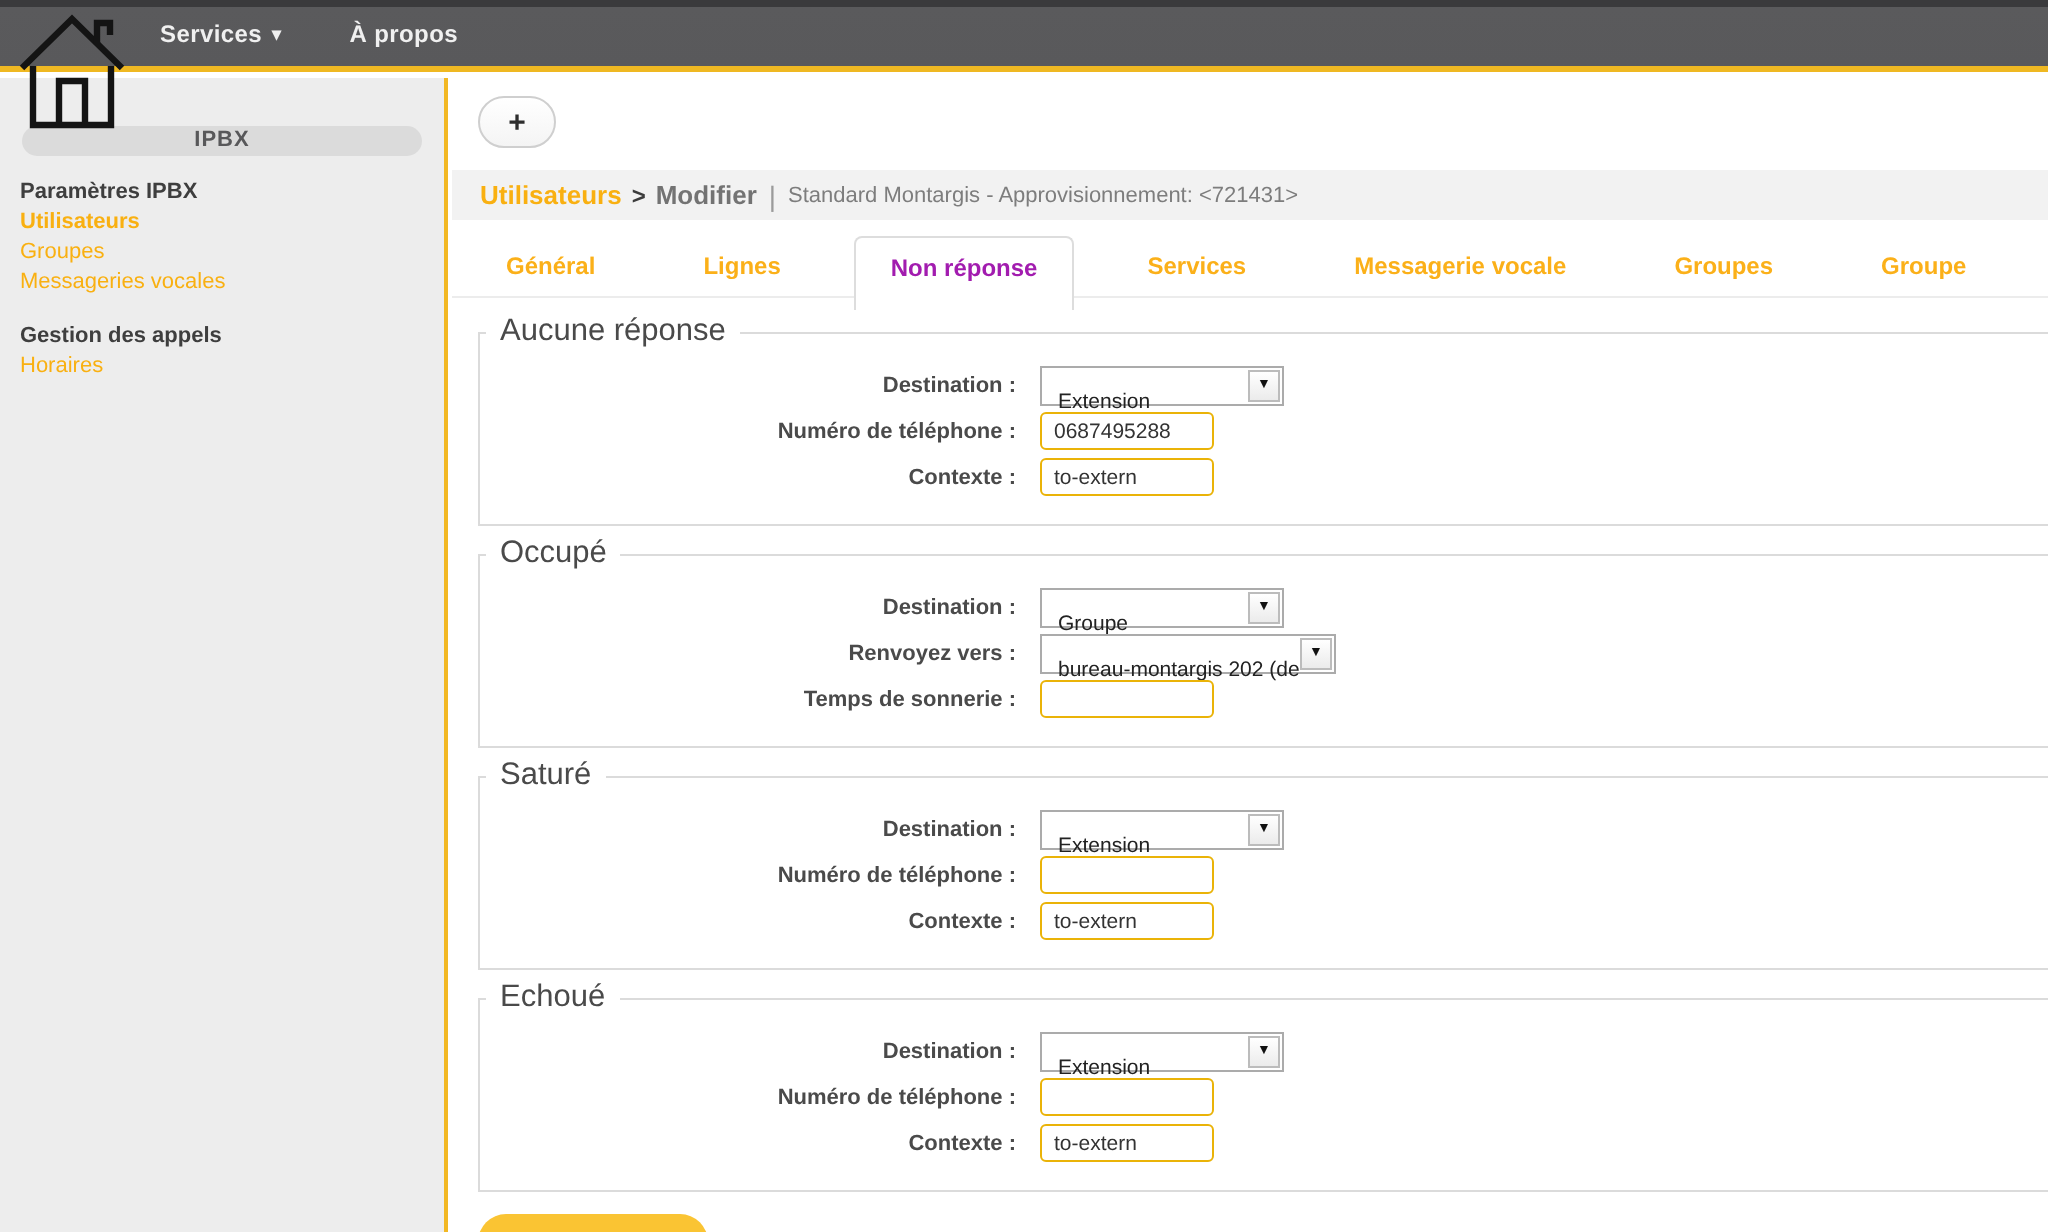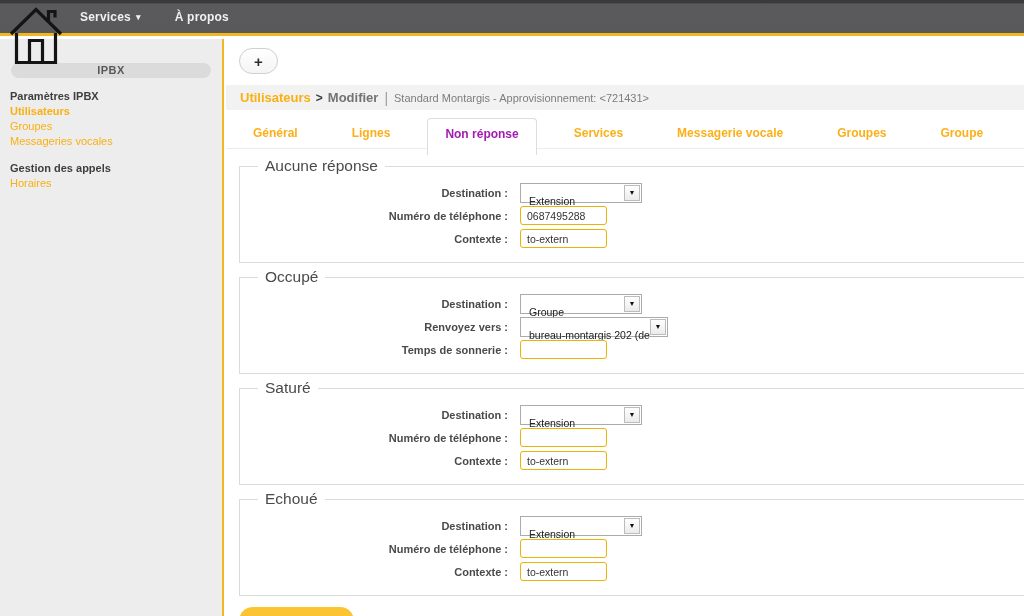--- a/index.html
+++ b/index.html
@@ -90,21 +90,21 @@
     border-radius: 4px 4px 0 0; color: #a21caf; z-index: 2;
   }
 
   
   .sections { margin-top: 8px; }
   fieldset {
     width: 1100px; border: 1px solid #dbdbdb; background: #fff;
     margin: 0 0 5px 13px; padding: 5px 0 11px 0;
   }
   legend {
-    font-size: 15.5px; color: #4a4a4a; padding: 0 7px; margin-left: 18px;
+    font-size: 15.5px; color: #4a4a4a; padding: 0 7px; margin-left: 3px;
     font-weight: normal;
   }
   .frow { display: flex; align-items: center; min-height: 21px; margin: 2px 0; }
   .flabel {
     width: 268px; text-align: right; font-size: 11px; font-weight: bold;
     color: #4a4a4a; margin-right: 12px;
   }
   .sel {
     display: flex; align-items: center; width: 122px; height: 20px;
     border: 1px solid #ababab; background: #fff; cursor: pointer;

